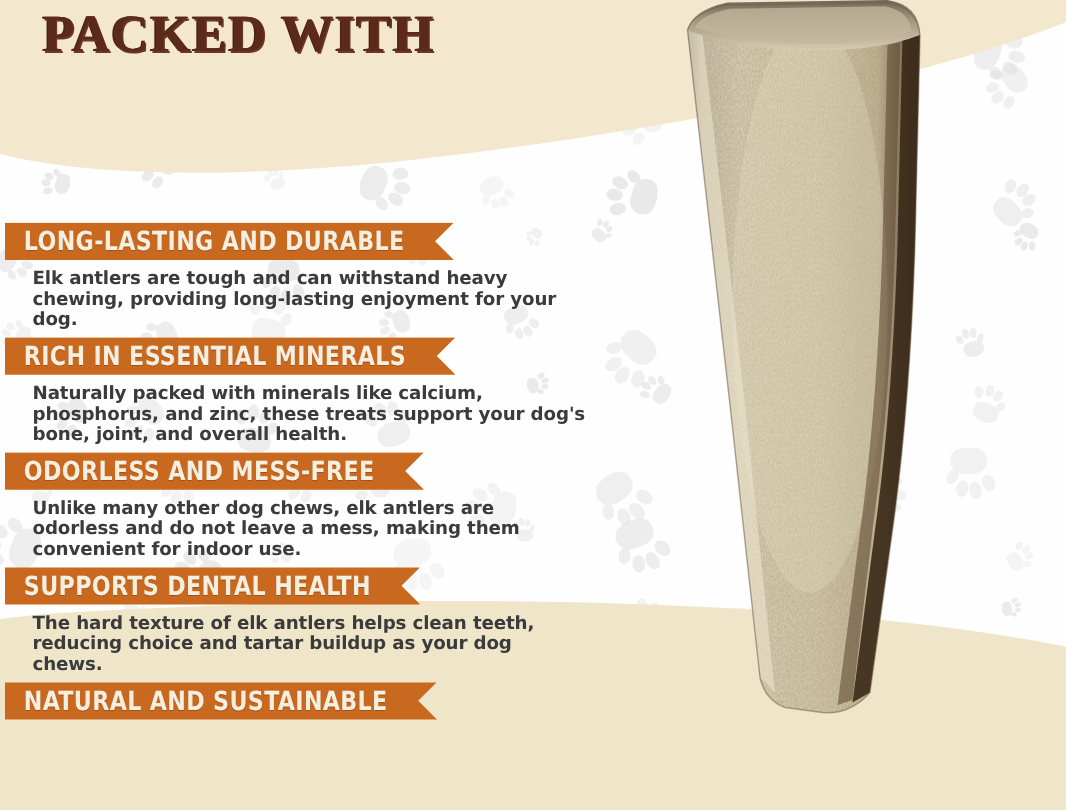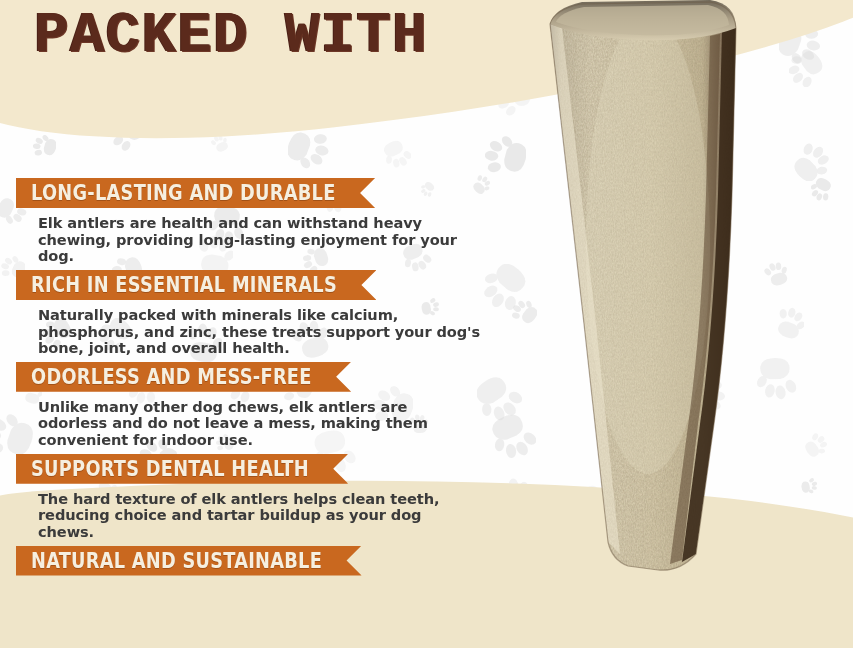--- a/index.html
+++ b/index.html
@@ -32,33 +32,33 @@
     transform:rotate(-3deg);
   }
 
   
   .antler-wrap{position:absolute;left:520px;top:-6px;width:250px;height:580px;}
   .antler{position:absolute;inset:0;}
 
   
   .title{
     position:absolute;left:34px;top:8px;width:540px;
-    font-family:Liberation Mono, monospace;
+    font-family:Liberation Serif, serif;
     font-weight:700;
-    font-size:58px;
+    font-size:42px;
     line-height:.98;
     letter-spacing:1px;
     color:#5b2a1c;
     text-transform:uppercase;
     text-shadow:1px 1px 0 #6d3726, -1px 0 0 #4a2016;
   }
   .title .l2{display:block;}
 
   
-  .features{position:absolute;left:16px;top:178px;width:470px;}
+  .features{position:absolute;left:4px;top:178px;width:470px;}
   .feature{position:relative;margin-bottom:5px;}
   .banner{
     position:relative;
     background:#c9681f;
     color:#f6efe0;
     height:30px;
     display:flex;align-items:center;
     padding-left:16px;
     font-family:"DejaVu Sans Condensed","Liberation Sans Narrow","Liberation Sans",sans-serif;
     font-weight:700;
@@ -1273,21 +1273,21 @@
     </svg>
   </div>
 
   <div class="title">
     <span>PACKED WITH</span>
   </div>
 
   <div class="features" id="features">
       <div class="feature f0">
        <div class="banner">LONG-LASTING AND DURABLE</div>
-       <div class="desc">Elk antlers are health and can withstand heavy chewing, providing long-lasting enjoyment for your dog.</div>
+       <div class="desc">Elk antlers are tough and can withstand heavy chewing, providing long-lasting enjoyment for your dog.</div>
      </div>
       <div class="feature f1">
        <div class="banner">RICH IN ESSENTIAL MINERALS</div>
        <div class="desc">Naturally packed with minerals like calcium, phosphorus, and zinc, these treats support your dog's bone, joint, and overall health.</div>
      </div>
       <div class="feature f2">
        <div class="banner">ODORLESS AND MESS-FREE</div>
        <div class="desc">Unlike many other dog chews, elk antlers are odorless and do not leave a mess, making them convenient for indoor use.</div>
      </div>
       <div class="feature f3">

